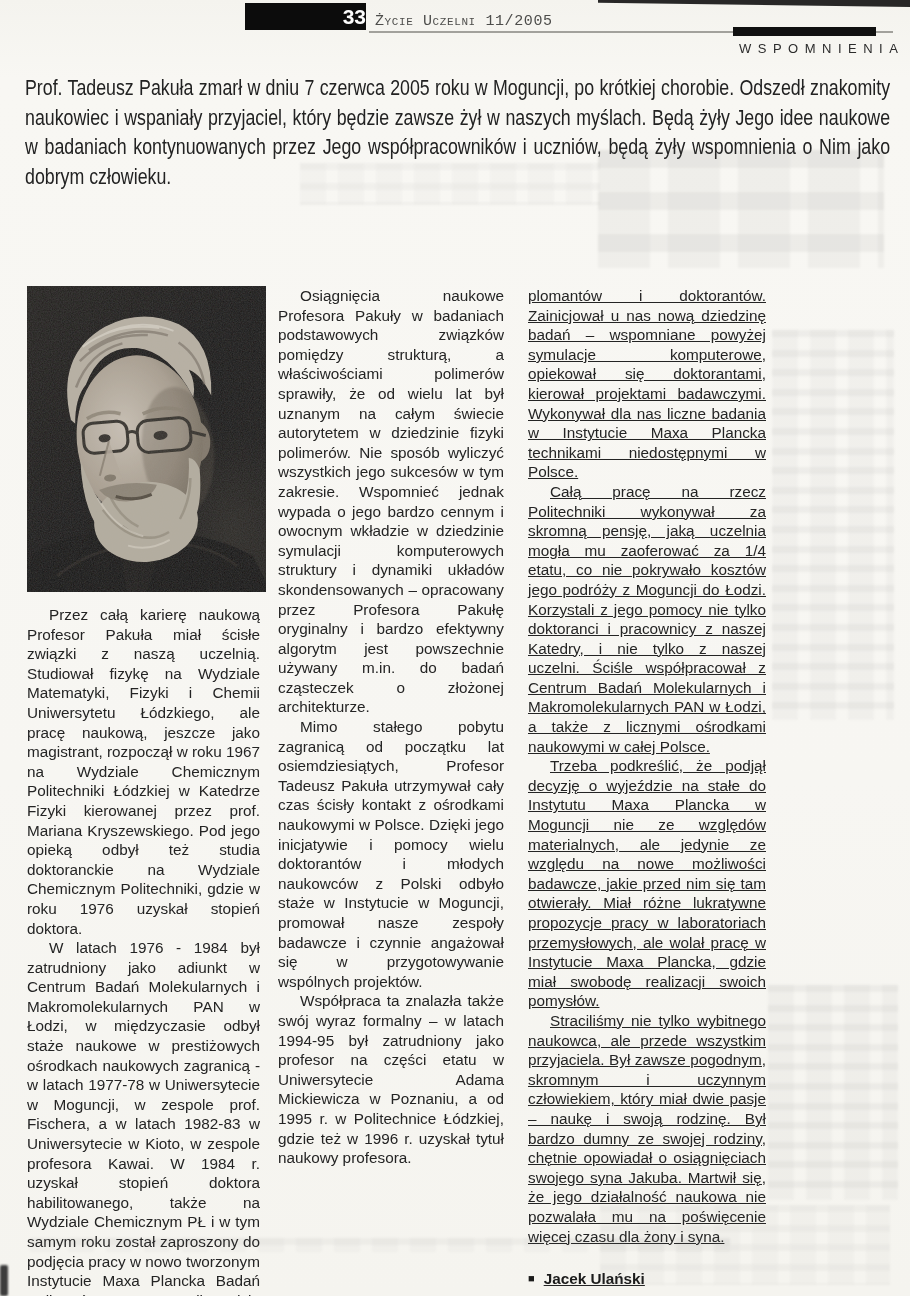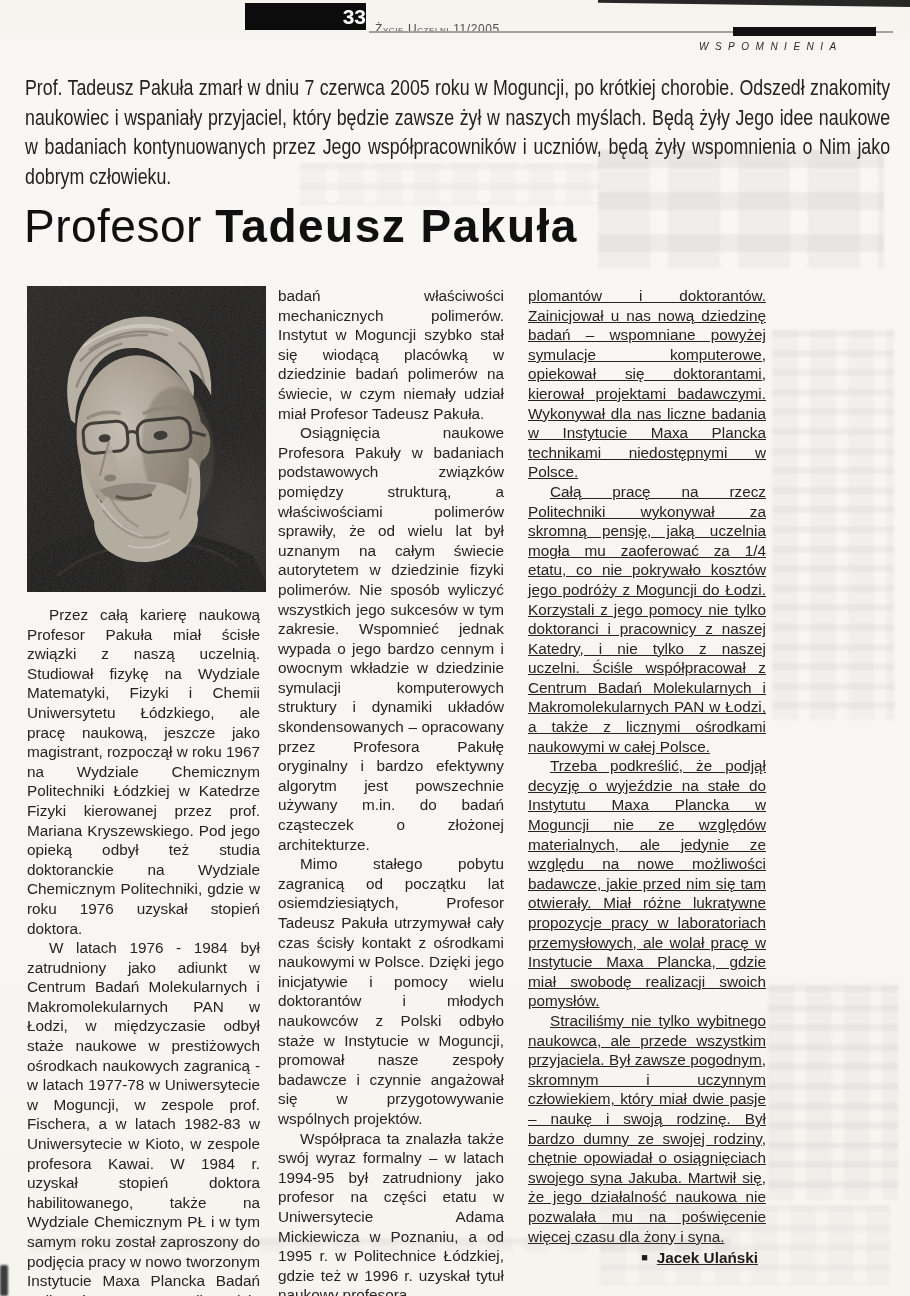--- a/index.html
+++ b/index.html
@@ -7,45 +7,45 @@
     position:relative;width:910px;height:1296px;margin:0 auto;
     background:linear-gradient(180deg,#f4f3ee 0%,#f8f7f3 6%,#f7f6f2 60%,#f5f4ef 100%);
     overflow:hidden;font-family:"Liberation Sans",sans-serif;color:#1d1d1d;
   }
   
   .corner-strip{position:absolute;right:0;top:0;width:312px;height:7px;background:#161616;
     clip-path:polygon(0 0,100% 0,100% 100%,0 40%);opacity:.92;}
   .pageno-box{position:absolute;left:245px;top:3px;width:121px;height:27px;background:#0c0c0c;
     color:#fcfcfc;font-weight:bold;font-size:21px;line-height:27px;text-align:right;
     box-sizing:border-box;}
-  .mag-title{position:absolute;left:375px;top:22px;font-variant:small-caps;font-size:12px;
-    color:#4d4d4b;letter-spacing:.6px;}
+  .mag-title{position:absolute;left:375px;top:13px;font-variant:small-caps;font-size:15px;
+    color:#4d4d4b;letter-spacing:.6px;font-family:Liberation Mono, monospace;}
   .head-rule{position:absolute;left:369px;top:31px;width:524px;height:2px;background:#a2a19c;}
   .section-bar{position:absolute;left:733px;top:27px;width:143px;height:9px;background:#101010;}
-  .section-label{position:absolute;left:699px;top:41px;font-size:10px;letter-spacing:6.5px;
-    color:#2b2b2b;font-style:italic;}
+  .section-label{position:absolute;left:739px;top:41px;font-size:13px;letter-spacing:6.5px;
+    color:#2b2b2b;}
   
   .intro{position:absolute;left:25px;top:74px;width:1046px;transform:scaleX(.827);
     transform-origin:0 0;font-size:21.5px;line-height:29.5px;color:#222;text-align:justify;
     font-weight:400;}
   
   .title{position:absolute;left:24px;top:199px;font-size:46px;color:#101010;white-space:nowrap;}
   .title .light{font-weight:400;letter-spacing:.5px;}
   .title .bold{font-weight:700;letter-spacing:1.5px;}
   
   .photo{position:absolute;left:27px;top:286px;width:239px;height:306px;display:block;}
   
   .col{position:absolute;top:286px;font-size:15.3px;line-height:19.6px;text-align:justify;
     color:#242424;}
   .col p{margin:0;text-indent:22px;}
   .col p.cont{text-indent:0;}
   #col1{left:27px;width:233px;top:605px;}
   #col2{left:278px;width:226px;}
   #col3{left:528px;width:238px;text-decoration:underline;}
-  .signature{margin-top:2px;text-align:right;font-weight:bold;font-size:15.3px;
+  .signature{margin-top:23px;text-align:left;font-weight:bold;font-size:15.3px;
     padding-right:8px;color:#1b1b1b;}
   .sig-bullet{display:inline-block;font-size:11px;transform:translateY(-2px);margin-right:9px;}
   
   .ghost{position:absolute;opacity:.42;filter:blur(1.3px);pointer-events:none;
     background-image:
       repeating-linear-gradient(90deg, rgba(115,115,115,.12) 0 26px, rgba(0,0,0,0) 26px 38px),
       repeating-linear-gradient(180deg, rgba(105,105,105,.16) 0 7px, rgba(0,0,0,0) 7px 19.6px);}
   .ghost.big{background-image:
       repeating-linear-gradient(90deg, rgba(95,95,95,.16) 0 52px, rgba(0,0,0,0) 52px 70px),
       repeating-linear-gradient(180deg, rgba(85,85,85,.20) 0 18px, rgba(0,0,0,0) 18px 42px);
@@ -62,21 +62,20 @@
   <div class="pageno-box">
     <span>33</span>
   </div>
   <div class="mag-title">Życie Uczelni 11/2005</div>
   <div class="head-rule"></div>
   <div class="section-bar"></div>
   <div class="section-label">WSPOMNIENIA</div>
 
   <div class="intro">Prof. Tadeusz Pakuła zmarł w dniu 7 czerwca 2005 roku w Moguncji, po krótkiej chorobie. Odszedł znakomity naukowiec i wspaniały przyjaciel, który będzie zawsze żył w naszych myślach. Będą żyły Jego idee naukowe w badaniach kontynuowanych przez Jego współpracowników i uczniów, będą żyły wspomnienia o Nim jako dobrym człowieku.</div>
 
-  <div class="title"><span class="light">Profesor </span><span class="bold">Tadeusz Pakuła</span></div>
 
   <svg class="photo" viewBox="0 0 239 306" role="img" aria-label="Czarno-biały portret Profesora Tadeusza Pakuły">
     <defs>
       <linearGradient id="bgG" x1="0" y1="0" x2="1" y2="1">
         <stop offset="0" stop-color="#201d19"></stop>
         <stop offset="0.55" stop-color="#131110"></stop>
         <stop offset="1" stop-color="#1b1916"></stop>
       </linearGradient>
       <radialGradient id="faceG" cx="0.38" cy="0.42" r="0.75">
         <stop offset="0" stop-color="#c6beb2"></stop>
@@ -144,21 +143,20 @@
       </g>
     </g>
   </svg>
 
   <div class="col" id="col1">
     <p>Przez całą karierę naukową Profesor Pakuła miał ścisłe związki z naszą uczelnią. Studiował fizykę na Wydziale Matematyki, Fizyki i Chemii Uniwersytetu Łódzkiego, ale pracę naukową, jeszcze jako magistrant, rozpoczął w roku 1967 na Wydziale Chemicznym Politechniki Łódzkiej w Katedrze Fizyki kierowanej przez prof. Mariana Kryszewskiego. Pod jego opieką odbył też studia doktoranckie na Wydziale Chemicznym Politechniki, gdzie w roku 1976 uzyskał stopień doktora.</p>
     <p>W latach 1976 - 1984 był zatrudniony jako adiunkt w Centrum Badań Molekularnych i Makromolekularnych PAN w Łodzi, w międzyczasie odbył staże naukowe w prestiżowych ośrodkach naukowych zagranicą - w latach 1977-78 w Uniwersytecie w Moguncji, w zespole prof. Fischera, a w latach 1982-83 w Uniwersytecie w Kioto, w zespole profesora Kawai. W 1984 r. uzyskał stopień doktora habilitowanego, także na Wydziale Chemicznym PŁ i w tym samym roku został zaproszony do podjęcia pracy w nowo tworzonym Instytucie Maxa Plancka Badań Polimerów w Moguncji, gdzie pracował do ostatnich chwil życia kierując laboratorium</p>
   </div>
 
   <div class="col" id="col2">
-    <p class="cont">badań właściwości mechanicznych polimerów. Instytut w Moguncji szybko stał się wiodącą placówką w dziedzinie badań polimerów na świecie, w czym niemały udział miał Profesor Tadeusz Pakuła.</p>
     <p>Osiągnięcia naukowe Profesora Pakuły w badaniach podstawowych związków pomiędzy strukturą, a właściwościami polimerów sprawiły, że od wielu lat był uznanym na całym świecie autorytetem w dziedzinie fizyki polimerów. Nie sposób wyliczyć wszystkich jego sukcesów w tym zakresie. Wspomnieć jednak wypada o jego bardzo cennym i owocnym wkładzie w dziedzinie symulacji komputerowych struktury i dynamiki układów skondensowanych – opracowany przez Profesora Pakułę oryginalny i bardzo efektywny algorytm jest powszechnie używany m.in. do badań cząsteczek o złożonej architekturze.</p>
     <p>Mimo stałego pobytu zagranicą od początku lat osiemdziesiątych, Profesor Tadeusz Pakuła utrzymywał cały czas ścisły kontakt z ośrodkami naukowymi w Polsce. Dzięki jego inicjatywie i pomocy wielu doktorantów i młodych naukowców z Polski odbyło staże w Instytucie w Moguncji, promował nasze zespoły badawcze i czynnie angażował się w przygotowywanie wspólnych projektów.</p>
     <p>Współpraca ta znalazła także swój wyraz formalny – w latach 1994-95 był zatrudniony jako profesor na części etatu w Uniwersytecie Adama Mickiewicza w Poznaniu, a od 1995 r. w Politechnice Łódzkiej, gdzie też w 1996 r. uzyskał tytuł naukowy profesora.</p>
 
   </div>
 
   <div class="col" id="col3">
     <p class="cont">plomantów i doktorantów. Zainicjował u nas nową dziedzinę badań – wspomniane powyżej symulacje komputerowe, opiekował się doktorantami, kierował projektami badawczymi. Wykonywał dla nas liczne badania w Instytucie Maxa Plancka technikami niedostępnymi w Polsce.</p>
     <p>Całą pracę na rzecz Politechniki wykonywał za skromną pensję, jaką uczelnia mogła mu zaoferować za 1/4 etatu, co nie pokrywało kosztów jego podróży z Moguncji do Łodzi. Korzystali z jego pomocy nie tylko doktoranci i pracownicy z naszej Katedry, i nie tylko z naszej uczelni. Ściśle współpracował z Centrum Badań Molekularnych i Makromolekularnych PAN w Łodzi, a także z licznymi ośrodkami naukowymi w całej Polsce.</p>
     <p>Trzeba podkreślić, że podjął decyzję o wyjeździe na stałe do Instytutu Maxa Plancka w Moguncji nie ze względów materialnych, ale jedynie ze względu na nowe możliwości badawcze, jakie przed nim się tam otwierały. Miał różne lukratywne propozycje pracy w laboratoriach przemysłowych, ale wolał pracę w Instytucie Maxa Plancka, gdzie miał swobodę realizacji swoich pomysłów.</p>

